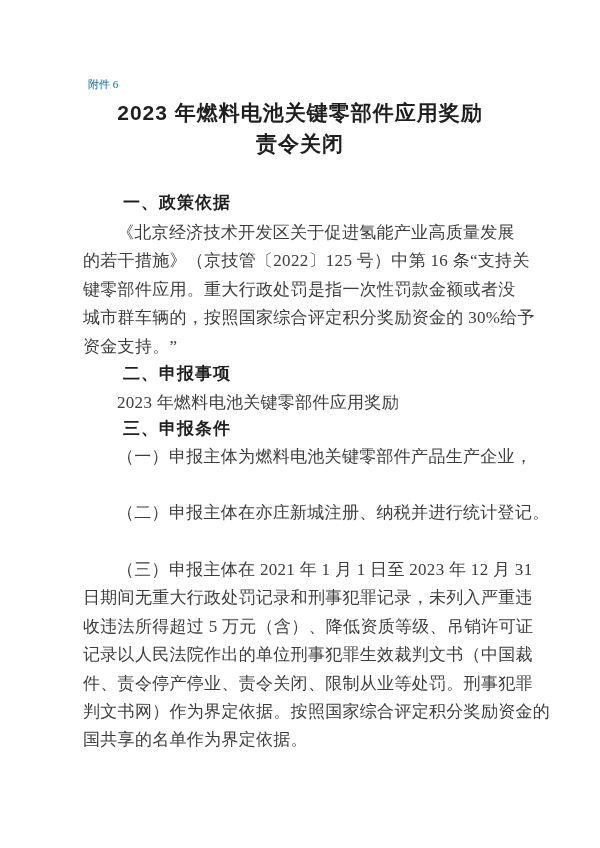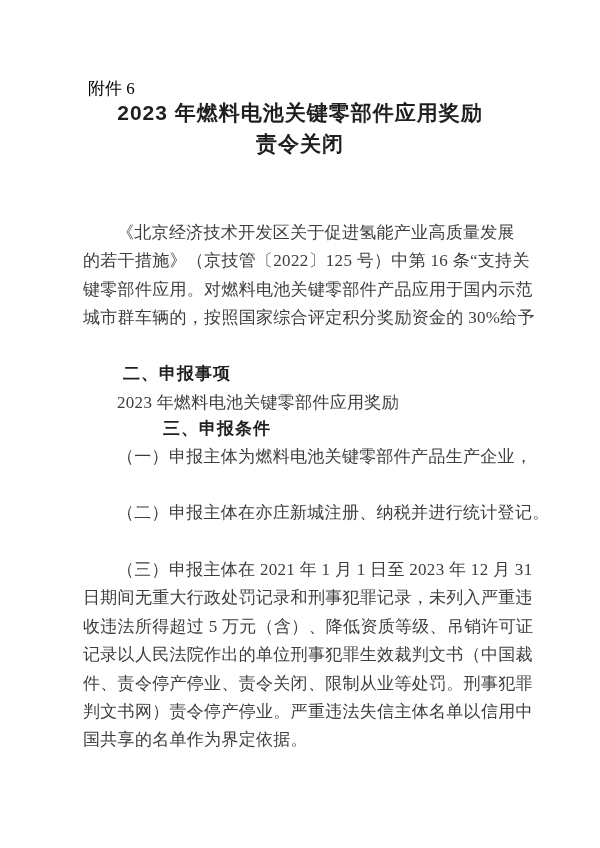--- a/index.html
+++ b/index.html
@@ -13,22 +13,22 @@
     height: 848px;
     background: #ffffff;
     overflow: hidden;
     font-family: "Liberation Serif", "DejaVu Serif", serif;
     color: #3d3d3d;
   }
   .attachment {
     position: absolute;
     top: 77px;
     left: 88px;
-    font-size: 17px;
-    color: #000000;
+    font-size: 11px;
+    color: #0369a1;
     white-space: nowrap;
   }
   .title-block {
     position: absolute;
     top: 97px;
     left: 0;
     width: 600px;
     text-align: center;
     font-family: "Liberation Sans", "DejaVu Sans", sans-serif;
     font-weight: 700;
@@ -42,21 +42,21 @@
     left: 123px;
     font-family: "Liberation Sans", "DejaVu Sans", sans-serif;
     font-weight: 700;
     font-size: 17px;
     letter-spacing: 1px;
     color: #1f1f1f;
     white-space: nowrap;
   }
   .heading-1 { top: 191px; }
   .heading-2 { top: 362px; }
-  .heading-3 { top: 417px; margin-left: 40px; }
+  .heading-3 { top: 417px; }
   .para {
     position: absolute;
     left: 83px;
     width: 437px;
     font-size: 17px;
     line-height: 28.4px;
     letter-spacing: 0.3px;
   }
   .para-s1    { top: 219px; }
   .para-s2    { top: 389px; }
@@ -74,26 +74,28 @@
 
 <div class="page">
 
   <div class="attachment">附件 6</div>
 
   <div class="title-block">
     <div>2023 年燃料电池关键零部件应用奖励</div>
     <div>责令关闭</div>
   </div>
 
+  <div class="heading heading-1">一、政策依据</div>
 
   <div class="para para-s1">
     <div class="line ind">《北京经济技术开发区关于促进氢能产业高质量发展</div>
     <div class="line">的若干措施》（京技管〔2022〕125 号）中第 16 条“支持关</div>
-    <div class="line">键零部件应用。对燃料电池关键零部件产品应用于国内示范</div>
+    <div class="line">键零部件应用。重大行政处罚是指一次性罚款金额或者没</div>
     <div class="line">城市群车辆的，按照国家综合评定积分奖励资金的 30%给予</div>
+    <div class="line">资金支持。”</div>
   </div>
 
   <div class="heading heading-2">二、申报事项</div>
 
   <div class="para para-s2">
     <div class="line ind">2023 年燃料电池关键零部件应用奖励</div>
   </div>
 
   <div class="heading heading-3">三、申报条件</div>
 
@@ -104,17 +106,17 @@
   <div class="para para-i2">
     <div class="line ind">（二）申报主体在亦庄新城注册、纳税并进行统计登记。</div>
   </div>
 
   <div class="para para-i3">
     <div class="line ind">（三）申报主体在 2021 年 1 月 1 日至 2023 年 12 月 31</div>
     <div class="line">日期间无重大行政处罚记录和刑事犯罪记录，未列入严重违</div>
     <div class="line">收违法所得超过 5 万元（含）、降低资质等级、吊销许可证</div>
     <div class="line">记录以人民法院作出的单位刑事犯罪生效裁判文书（中国裁</div>
     <div class="line">件、责令停产停业、责令关闭、限制从业等处罚。刑事犯罪</div>
-    <div class="line">判文书网）责令停产停业。严重违法失信主体名单以信用中</div>
+    <div class="line">判文书网）作为界定依据。按照国家综合评定积分奖励资金的</div>
     <div class="line">国共享的名单作为界定依据。</div>
   </div>
 
 </div>
 
 </body></html>

